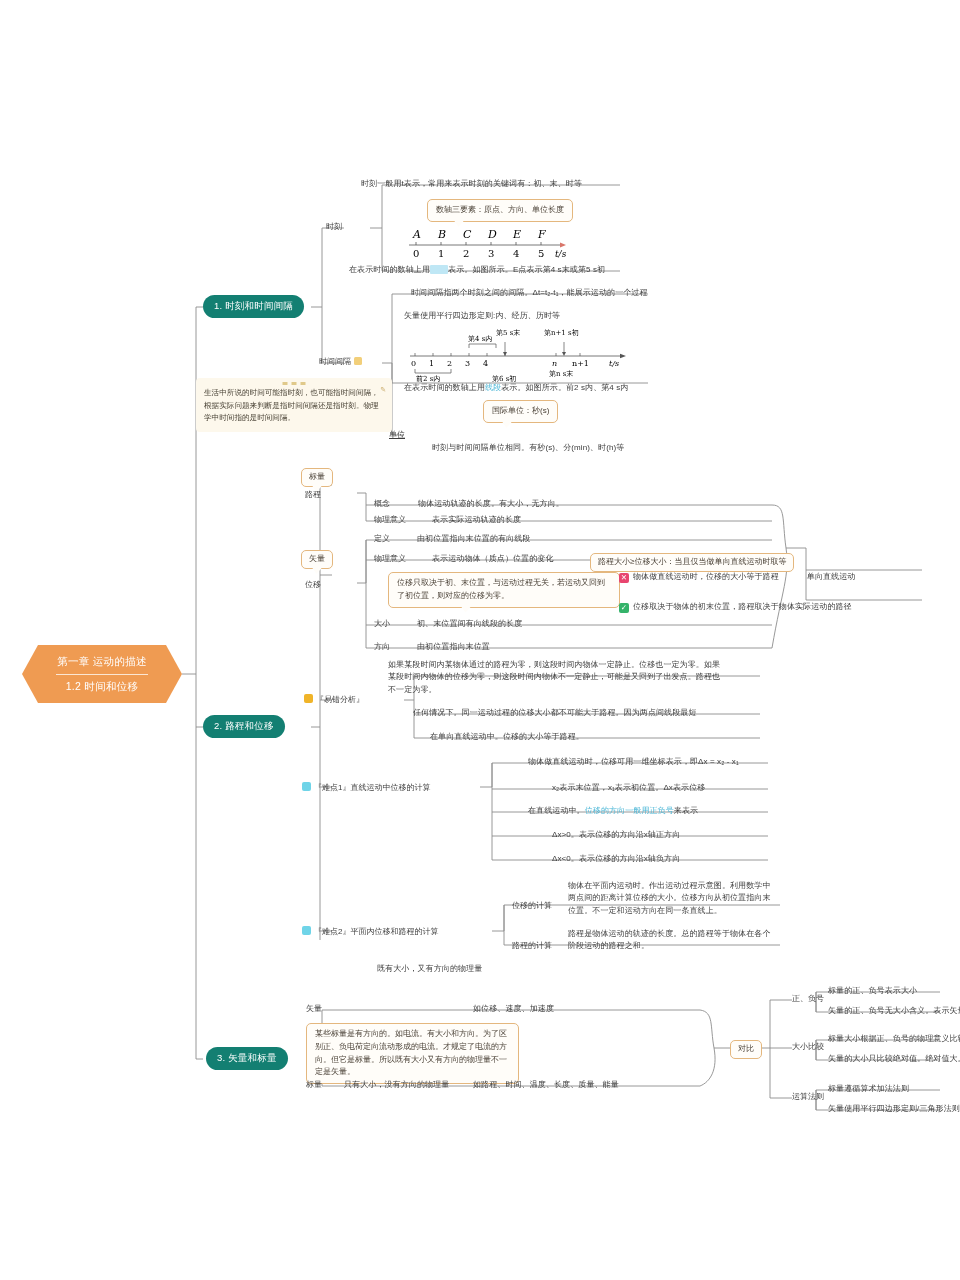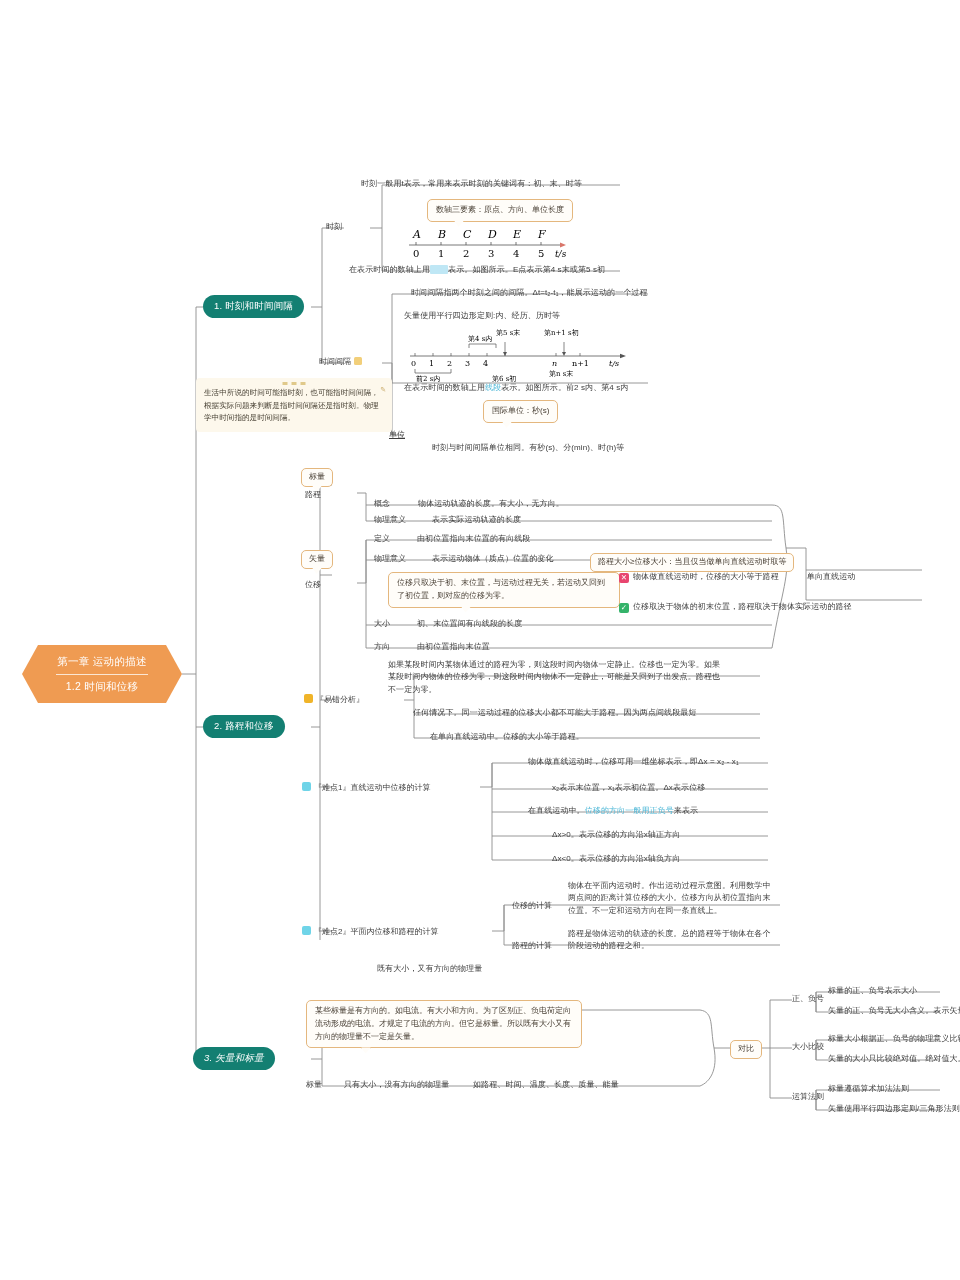--- a/index.html
+++ b/index.html
@@ -207,21 +207,21 @@
     <span class="rline"></span>
     <span>1.2 时间和位移</span>
   </div>
 
   <div class="pill" style="left:203px; top:295px;">
     <span>1. 时刻和时间间隔</span>
   </div>
   <div class="pill" style="left:203px; top:715px;">
     <span>2. 路程和位移</span>
   </div>
-  <div class="pill" style="left:193px; top:1047px;font-style:italic;">
+  <div class="pill" style="left:206px; top:1047px;">
     <span>3. 矢量和标量</span>
   </div>
 
   <div class="lbl" style="left:326px; top:221px;">时刻</div>
   <div class="lbl" style="left:319px; top:356px;">
     <span>时间间隔</span><i class="ico-small"></i>
   </div>
   <div class="lbl" style="left:389px; top:429px;text-decoration:underline;">单位</div>
 
   <div class="t" style="left:361px; top:178px;">时刻一般用t表示，常用来表示时刻的关键词有：初、末、时等</div>
@@ -391,21 +391,21 @@
   </div>
   <div class="lbl" style="left:512px; top:900px;">位移的计算</div>
   <div class="t wrap" style="left:568px; top:880px; width:208px;">物体在平面内运动时。作出运动过程示意图。利用数学中两点间的距离计算位移的大小。位移方向从初位置指向末位置。不一定和运动方向在同一条直线上。</div>
   <div class="lbl" style="left:512px; top:940px;">路程的计算</div>
   <div class="t wrap" style="left:568px; top:928px; width:208px;">路程是物体运动的轨迹的长度。总的路程等于物体在各个阶段运动的路程之和。</div>
 
   <div class="lbl" style="left:306px; top:1003px;">矢量</div>
   <div class="t" style="left:344px; top:963px;margin-left:33px;">既有大小，又有方向的物理量</div>
   <div class="t" style="left:473px; top:1003px;">如位移、速度、加速度</div>
 
-  <div class="callout wrap" style="left:306px; top:1000px; width:276px;">
+  <div class="callout wrap" style="left:306px; top:1023px; width:213px;">
     <span>某些标量是有方向的。如电流。有大小和方向。为了区别正、负电荷定向流动形成的电流。才规定了电流的方向。但它是标量。所以既有大小又有方向的物理量不一定是矢量。</span>
     <span class="tail" style="left:54px;"></span>
   </div>
 
   <div class="lbl" style="left:306px; top:1079px;">标量</div>
   <div class="t" style="left:344px; top:1079px;">只有大小，没有方向的物理量</div>
   <div class="t" style="left:473px; top:1079px;">如路程、时间、温度、长度、质量、能量</div>
 
   <div class="callout" style="left:730px; top:1040px; padding:2px 7px;">
     <span>对比</span>

